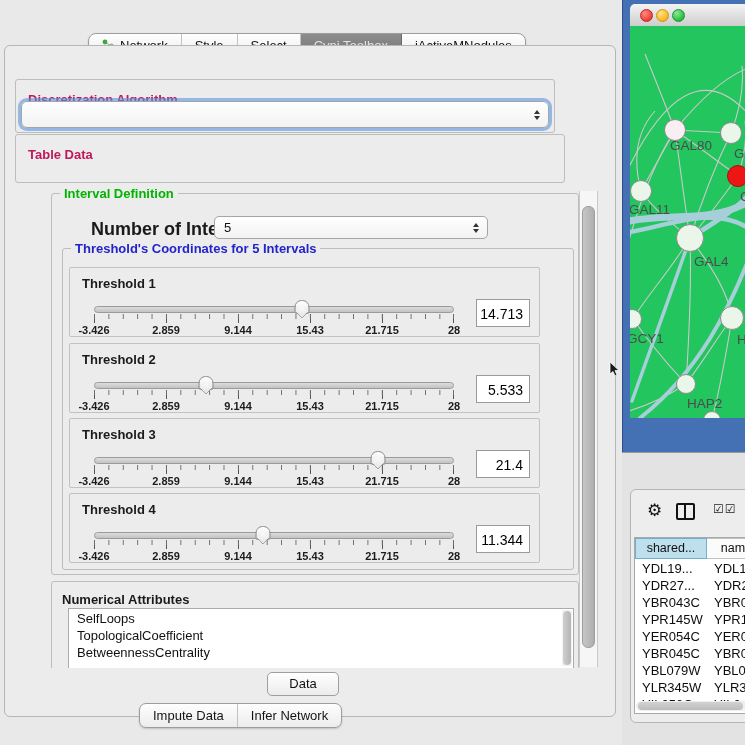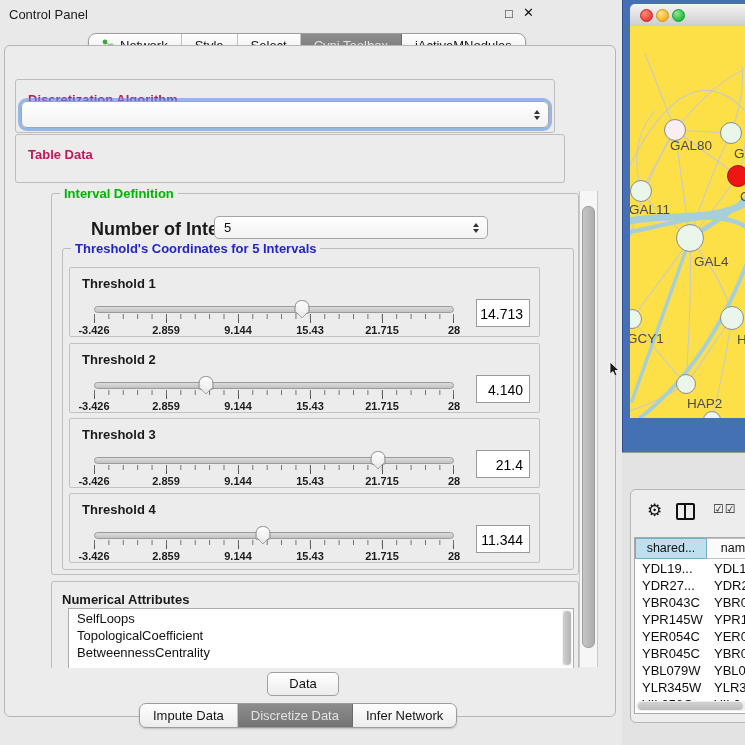--- a/index.html
+++ b/index.html
@@ -109,21 +109,21 @@
   .neticon{width:13px;height:14px;display:inline-block;}
 
   
   #netwin{left:622px;top:0;width:123px;height:452px;background:#4470b4;border-left:1px solid #2c4f8c;}
   #net-titlebar{left:7px;top:4px;width:116px;height:22px;border-radius:5px 0 0 0;
                 background:linear-gradient(#f4f4f4,#cdcdcd);border-bottom:1px solid #999;}
   .light{position:absolute;top:5px;width:11px;height:11px;border-radius:50%;}
   #light-red{left:10px;background:radial-gradient(circle at 35% 30%,#ff8a80,#ee4b40 60%,#d2271c);border:1px solid #c1271d;}
   #light-yellow{left:26px;background:radial-gradient(circle at 35% 30%,#ffe289,#fdbb2d 60%,#e09e12);border:1px solid #cf9412;}
   #light-green{left:42px;background:radial-gradient(circle at 35% 30%,#8fe69a,#30c546 60%,#1ca02e);border:1px solid #1d9630;}
-  #net-canvas{left:7px;top:26px;width:116px;height:392px;background:#fde047;overflow:hidden;}
+  #net-canvas{left:7px;top:26px;width:116px;height:392px;background:#22c55e;overflow:hidden;}
   .net-node{position:absolute;border:1.5px solid #8b8b8b;border-radius:50%;box-sizing:border-box;}
   .net-label{position:absolute;font-size:13.5px;color:#4c4c4c;white-space:nowrap;}
 
   
   #tablepanel{left:622px;top:452px;width:123px;height:293px;background:#e3e3e3;border-top:1px solid #989898;}
   #tp-titlebar{left:0;top:0;width:123px;height:27px;background:linear-gradient(#eaeaea,#d6d6d6);
                border-bottom:1px solid #b2b2b2;}
   #tp-title{left:12px;top:6px;font-size:13px;color:#1c1c1c;}
   #tp-inner{left:8px;top:36px;width:130px;height:232px;background:#ededed;border:1px solid #b5b5b5;
             border-radius:6px;}
@@ -147,25 +147,20 @@
          background:linear-gradient(#d2d2d2,#bcbcbc);border-radius:4px;}
 
   
   #cursor{left:609px;top:361px;width:12px;height:18px;z-index:60;}
 </style>
 </head>
 <body>
 
 <div id="cp" class="abs">
 
-  <div id="cp-titlebar" class="abs">
-    <span id="cp-title" class="abs">Control Panel</span>
-    <span id="cp-float" class="abs">□</span>
-    <span id="cp-close" class="abs">✕</span>
-  </div>
 
   <div id="top-tabs" class="abs tabgroup">
     <div class="tab">
       <span class="neticon">
         <svg width="13" height="14" viewBox="0 0 13 14">
             <line x1="3" y1="3" x2="9" y2="7" stroke="#9a9a9a" stroke-width="1"></line>
             <line x1="3" y1="11" x2="9" y2="7" stroke="#9a9a9a" stroke-width="1"></line>
             <circle cx="3" cy="3" r="2.4" fill="#3ea83e"></circle>
             <circle cx="3" cy="11" r="2.4" fill="#3ea83e"></circle>
             <circle cx="9.5" cy="7" r="2.4" fill="#7ec87e"></circle>
@@ -245,21 +240,21 @@
               <div class="ticks-major"></div>
               <div class="ticks-minor"></div>
               <div class="sl-thumbpos" style="left:31.0%"></div>
               <span class="tick-lb" style="left:0%">-3.426</span>
               <span class="tick-lb" style="left:20%">2.859</span>
               <span class="tick-lb" style="left:40%">9.144</span>
               <span class="tick-lb" style="left:60%">15.43</span>
               <span class="tick-lb" style="left:80%">21.715</span>
               <span class="tick-lb" style="left:100%">28</span>
             </div>
-            <div class="val-box">4.140</div>
+            <div class="val-box">5.533</div>
           </div>
 
           <div class="th-panel" style="top:169px;">
             <span class="th-label">Threshold 3</span>
             <div class="sl-zone">
               <div class="sl-track"></div>
               <div class="ticks-major"></div>
               <div class="ticks-minor"></div>
               <div class="sl-thumbpos" style="left:79.0%"></div>
               <span class="tick-lb" style="left:0%">-3.426</span>
@@ -306,23 +301,20 @@
       <div id="cp-sb-thumb"></div>
     </div>
 
     <div id="apply-btn" class="abs">Data</div>
 
   </div>
 
   <div id="bottom-tabs" class="abs tabgroup">
     <div class="tab">
       <span>Impute Data</span>
-    </div>
-    <div class="tab sel">
-      <span>Discretize Data</span>
     </div>
     <div class="tab">
       <span>Infer Network</span>
     </div>
   </div>
 </div>
 
 <div id="netwin" class="abs">
   <div id="net-titlebar" class="abs">
     <span class="light" id="light-red"></span>

